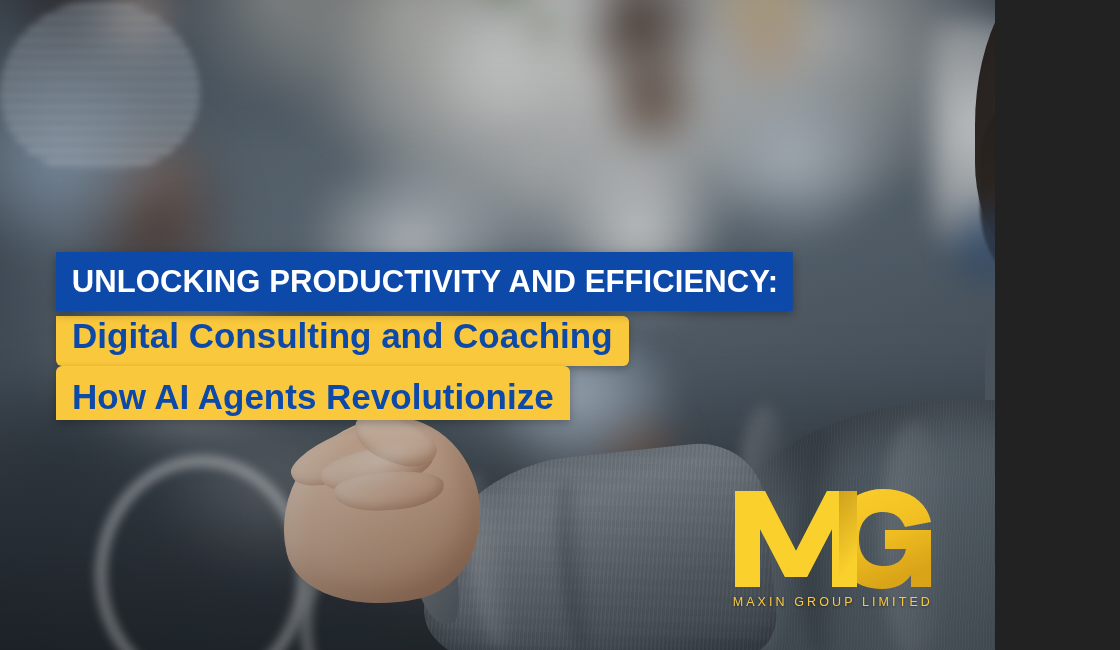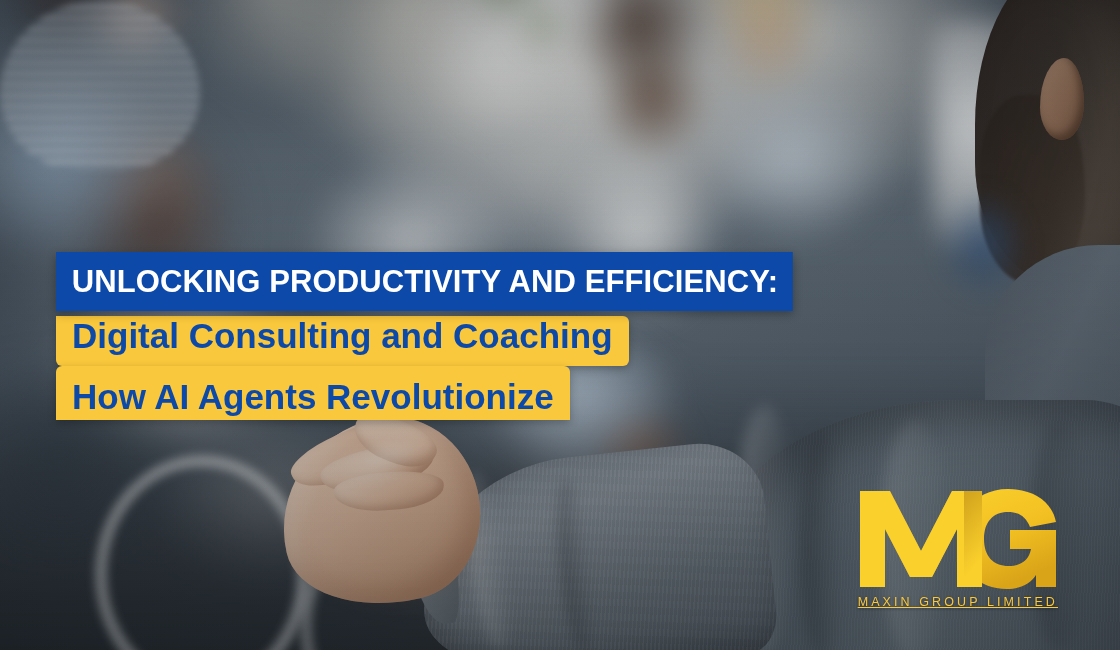--- a/index.html
+++ b/index.html
@@ -2,21 +2,21 @@
 <html><head>
 <meta charset="utf-8">
 <style>
   html, body {
     margin: 0;
     padding: 0;
     background: #222;
   }
   .banner {
     position: relative;
-    width: 1120px;
+    width: 995px;
     height: 650px;
     overflow: hidden;
     font-family: "Liberation Sans", sans-serif;
     background: #3f4a55;
   }
 
   
   .photo {
     position: absolute;
     inset: 0;
@@ -355,21 +355,20 @@
   .logo-mark svg { display: block; }
   .logo-sub {
     margin-top: 7px;
     color: var(--brand-yellow, #fac83c);
     font-size: 12.5px;
     font-weight: 400;
     letter-spacing: 3.1px;
     line-height: 1;
     text-shadow: 0 1px 3px rgba(0,0,0,.45);
     white-space: nowrap;
-    text-decoration: underline;
   }
 </style>
 </head>
 <body>
 
 <div class="banner" style="--brand-blue: #0d49a8; --brand-yellow: #fac83c;">
 
   <div class="photo">
     <div class="photo-layer bg-base"></div>
     <div class="photo-layer bg-light"></div>

